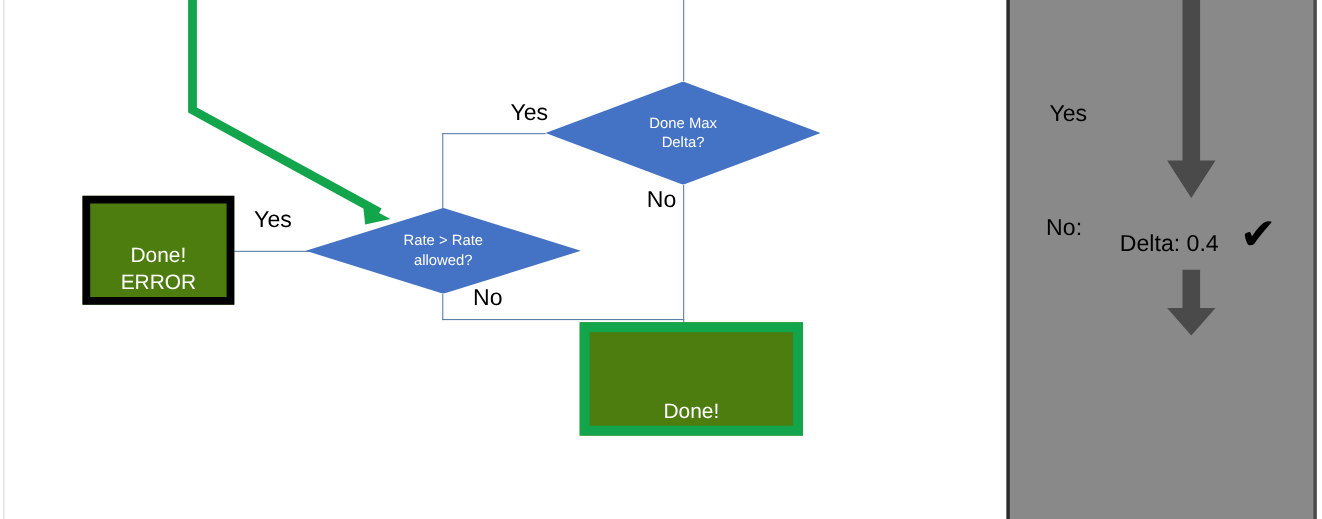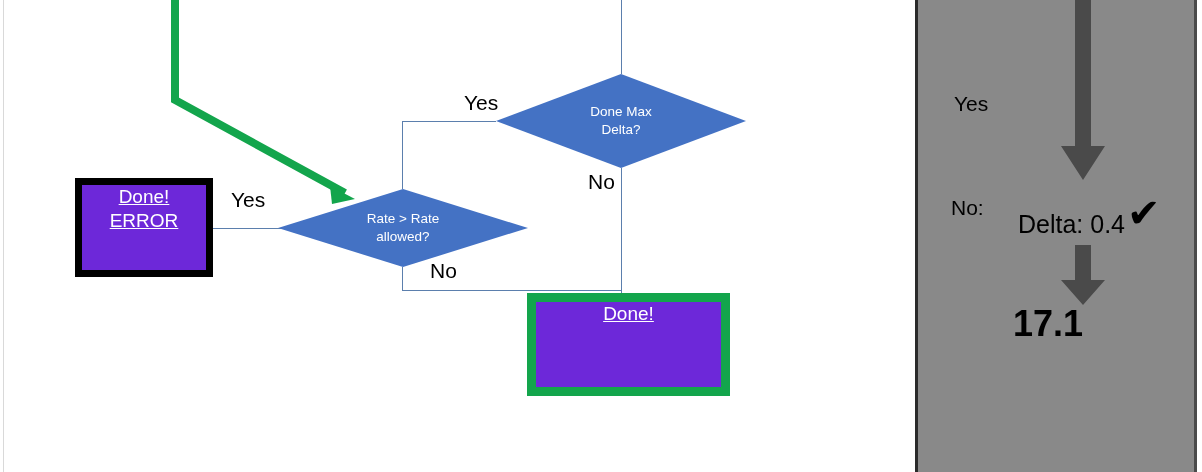--- a/index.html
+++ b/index.html
@@ -39,28 +39,27 @@
     align-items: center;
     justify-content: center;
     text-align: center;
     color: #ffffff;
     font-size: 13.5px;
     line-height: 1.32;
   }
 
   .procbox {
     position: absolute;
-    background: #6d28d9;
+    background: #4d7c0f;
     display: flex;
-    align-items: flex-start;
+    align-items: flex-end;
     justify-content: center;
     text-align: center;
     color: #ffffff;
     line-height: 1.28;
-    text-decoration: underline;
   }
   #box-done-error {
     left: 75px; top: 178px;
     width: 124px; height: 85px;
     border: 7px solid #000000;
     font-size: 19px;
   }
   #box-done {
     left: 527px; top: 293px;
     width: 185px; height: 85px;
@@ -94,21 +93,21 @@
     box-sizing: border-box;
     overflow: hidden;
   }
   #gray-panel .gtext {
     position: absolute;
     color: #000000;
     white-space: nowrap;
   }
   #gp-yes   { left: 36px;  top: 92px;  font-size: 21px; }
   #gp-no    { left: 33px;  top: 196px; font-size: 21px; }
-  #gp-delta { left: 100px; top: 210px; font-size: 25px; }
+  #gp-delta { left: 100px; top: 210px; font-size: 21px; }
   #gp-check { left: 209px; top: 193px; font-size: 40px; line-height: 1; }
   #gp-value {
     left: 95px; top: 303px;
     font-size: 36px; font-weight: bold;
     color: #92d050;
   }
   .gp-arrow { position: absolute; }
 </style>
 </head>
 <body>
@@ -178,16 +177,15 @@
     </svg>
 
     <div class="gtext" id="gp-yes">Yes</div>
 
     <div class="gtext" id="gp-no">No:</div>
 
     <div class="gtext" id="gp-delta">Delta: 0.4</div>
 
     <div class="gtext" id="gp-check">✔</div>
 
-    <div class="gtext" id="gp-value">17.1</div>
   </div>
 
 </div>
 
 </body></html>

